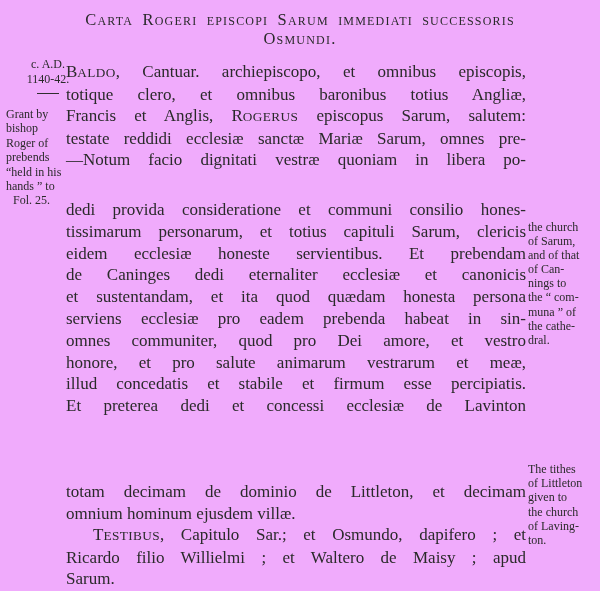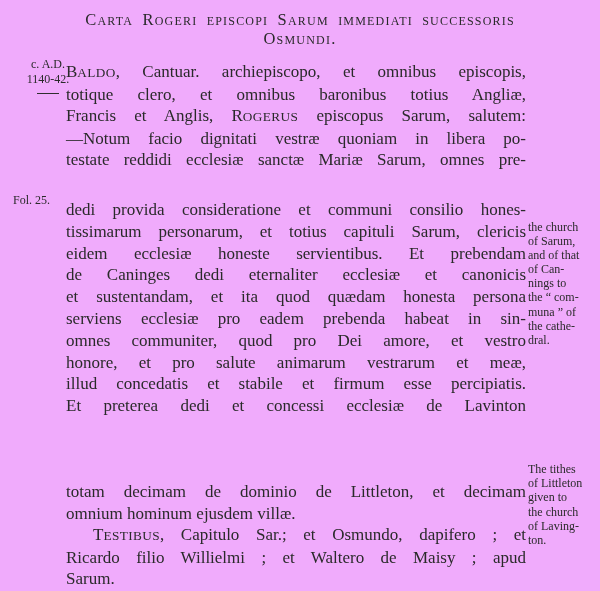--- a/index.html
+++ b/index.html
@@ -54,29 +54,37 @@
     <div>Carta Rogeri episcopi Sarum immediati successoris</div>
     <div>Osmundi.</div>
   </div>
 
   <div class="date-block">
     <div>c. A.D.</div>
     <div>1140-42.</div>
     <hr class="date-rule">
   </div>
 
+  <div class="grant-note">
+      <div class="mline">Grant by</div>
+      <div class="mline">bishop</div>
+      <div class="mline">Roger of</div>
+      <div class="mline">prebends</div>
+      <div class="mline">“held in his</div>
+      <div class="mline">hands ” to</div>
+    </div>
 
   <div class="folio-ref">Fol. 25.</div>
 
   <div class="body-part" id="part1">
       <div class="bline">B<span class="sc">ALDO</span>, Cantuar. archiepiscopo, et omnibus episcopis,</div>
       <div class="bline">totique clero, et omnibus baronibus totius Angliæ,</div>
       <div class="bline">Francis et Anglis, R<span class="sc">OGERUS</span> episcopus Sarum, salutem:</div>
+      <div class="bline">testate reddidi ecclesiæ sanctæ Mariæ Sarum, omnes pre-</div>
       <div class="bline">—Notum facio dignitati vestræ quoniam in libera po-</div>
-      <div class="bline">testate reddidi ecclesiæ sanctæ Mariæ Sarum, omnes pre-</div>
     </div>
 
   <div class="body-part" id="part2">
       <div class="bline">dedi provida consideratione et communi consilio hones-</div>
       <div class="bline">tissimarum personarum, et totius capituli Sarum, clericis</div>
       <div class="bline">eidem ecclesiæ honeste servientibus. Et prebendam</div>
       <div class="bline">de Caninges dedi eternaliter ecclesiæ et canonicis</div>
       <div class="bline">et sustentandam, et ita quod quædam honesta persona</div>
       <div class="bline">serviens ecclesiæ pro eadem prebenda habeat in sin-</div>
       <div class="bline">omnes communiter, quod pro Dei amore, et vestro</div>

